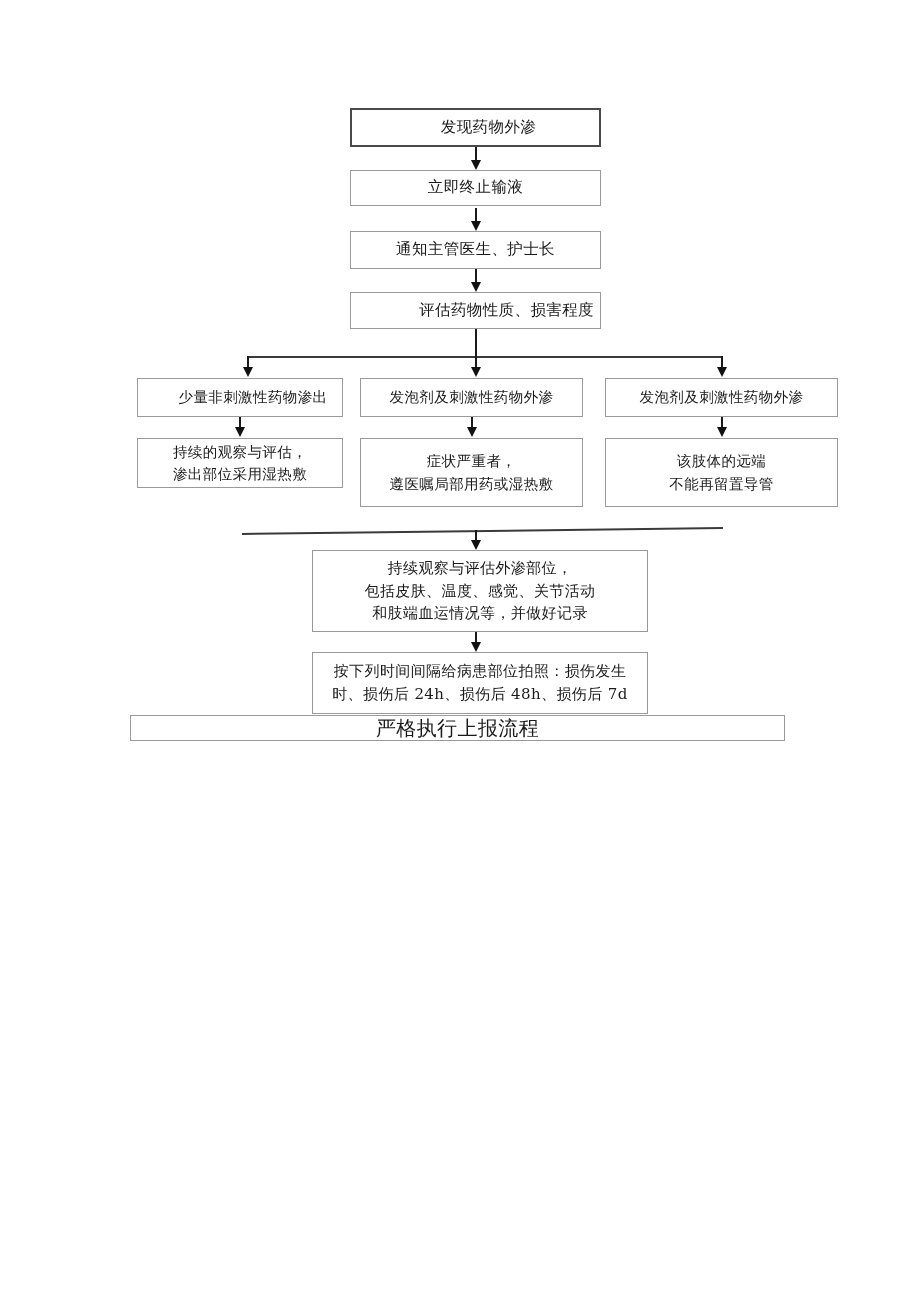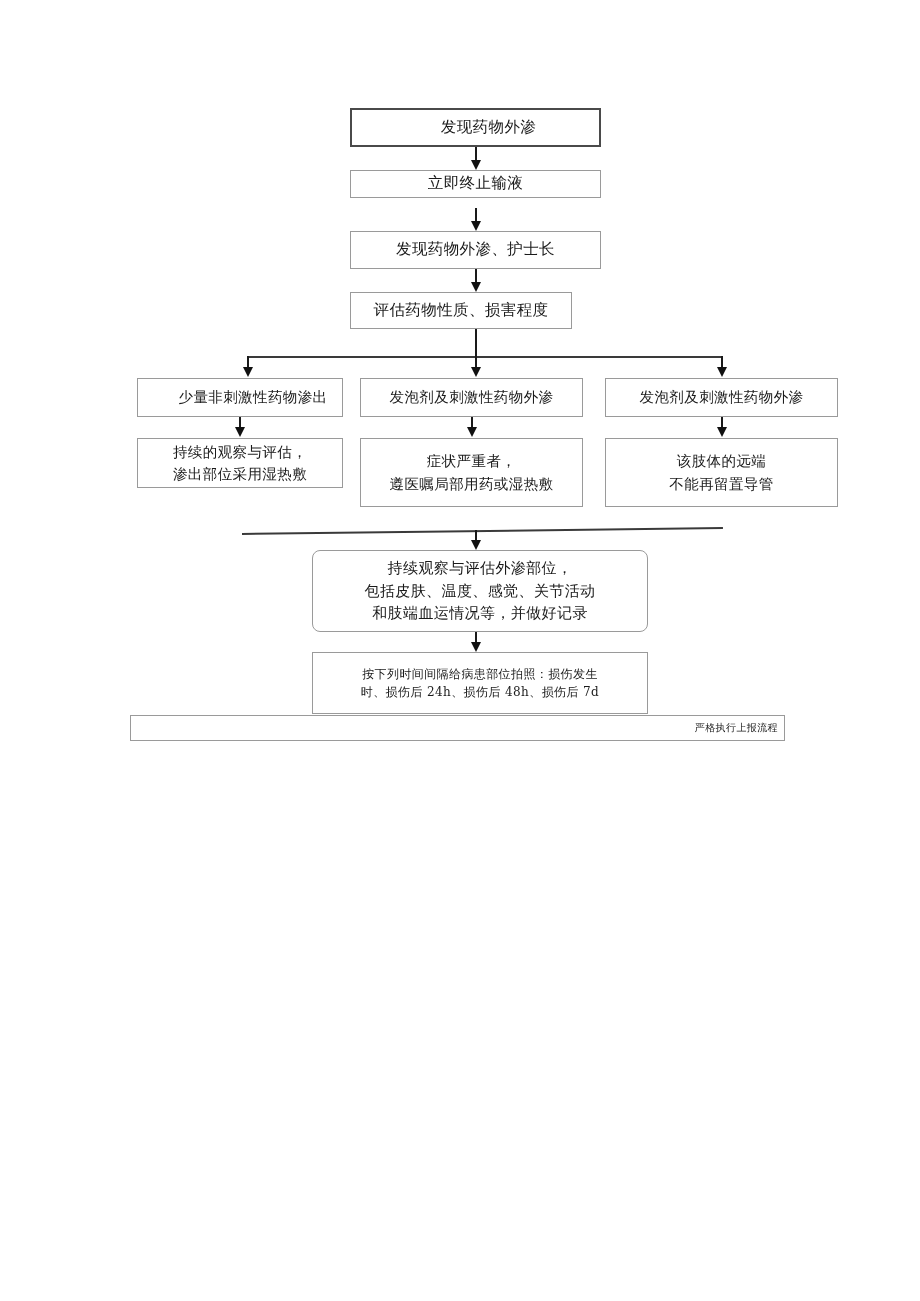--- a/index.html
+++ b/index.html
@@ -71,35 +71,35 @@
 
 <div id="flow-page">
 
   <div class="node strong" style="left:350px; top:108px; width:251px; height:39px;padding-left:32px;">
     <span class="txt">发现药物外渗</span>
   </div>
 
   <div class="vline" style="left:475px; top:147px; height:14px;"></div>
   <div class="arrow" style="left:470.5px; top:160px;"></div>
 
-  <div class="node" style="left:350px; top:170px; width:251px; height:28px;">
+  <div class="node" style="left:350px; top:170px; width:251px; height:36px;">
     <span class="txt">立即终止输液</span>
   </div>
 
   <div class="vline" style="left:475px; top:208px; height:13px;"></div>
   <div class="arrow" style="left:470.5px; top:221px;"></div>
 
   <div class="node" style="left:350px; top:231px; width:251px; height:38px;">
-    <span class="txt">发现药物外渗、护士长</span>
+    <span class="txt">通知主管医生、护士长</span>
   </div>
 
   <div class="vline" style="left:475px; top:269px; height:13px;"></div>
   <div class="arrow" style="left:470.5px; top:282px;"></div>
 
-  <div class="node" style="left:350px; top:292px; width:222px; height:37px;">
+  <div class="node" style="left:350px; top:292px; width:251px; height:37px;justify-content:flex-end;">
     <span class="txt">评估药物性质、损害程度</span>
   </div>
 
   <div class="vline" style="left:475px; top:329px; height:28px;"></div>
   <div class="branch-bar" style="left:248px; top:356px; width:475px;"></div>
 
   <div class="vline" style="left:247.2px; top:356px; height:12px;"></div>
   <div class="arrow" style="left:242.5px; top:367px;"></div>
 
   <div class="vline" style="left:475px; top:356px; height:12px;"></div>
@@ -138,31 +138,31 @@
   <div class="node" style="left:360px; top:438px; width:223px; height:69px; font-size:14.5px;">
     <span class="txt">症状严重者，
 遵医嘱局部用药或湿热敷</span>
   </div>
 
   <div class="mergeline" style="left:242px; top:533px; width:481px; transform: rotate(-0.72deg);"></div>
 
   <div class="vline" style="left:475px; top:530px; height:11px;"></div>
   <div class="arrow" style="left:470.5px; top:540px;"></div>
 
-  <div class="node" style="left:312px; top:550px; width:336px; height:82px; font-size:15px;border-radius:8px;">
+  <div class="node" style="left:312px; top:550px; width:336px; height:82px; font-size:15px;">
     <span class="txt">持续观察与评估外渗部位，
 包括皮肤、温度、感觉、关节活动
 和肢端血运情况等，并做好记录</span>
   </div>
 
   <div class="vline" style="left:475px; top:632px; height:11px;"></div>
   <div class="arrow" style="left:470.5px; top:642px;"></div>
 
-  <div class="node" style="left:312px; top:652px; width:336px; height:62px; font-size:12px;">
+  <div class="node" style="left:312px; top:652px; width:336px; height:62px; font-size:15px;">
     <span class="txt">按下列时间间隔给病患部位拍照：损伤发生
 时、损伤后 24h、损伤后 48h、损伤后 7d</span>
   </div>
 
-  <div class="node" style="left:130px; top:715px; width:655px; height:26px; font-size:10px;justify-content:flex-end;">
+  <div class="node" style="left:130px; top:715px; width:655px; height:26px; font-size:20px;">
     <span class="txt">严格执行上报流程</span>
   </div>
 
 </div>
 
 </body></html>

